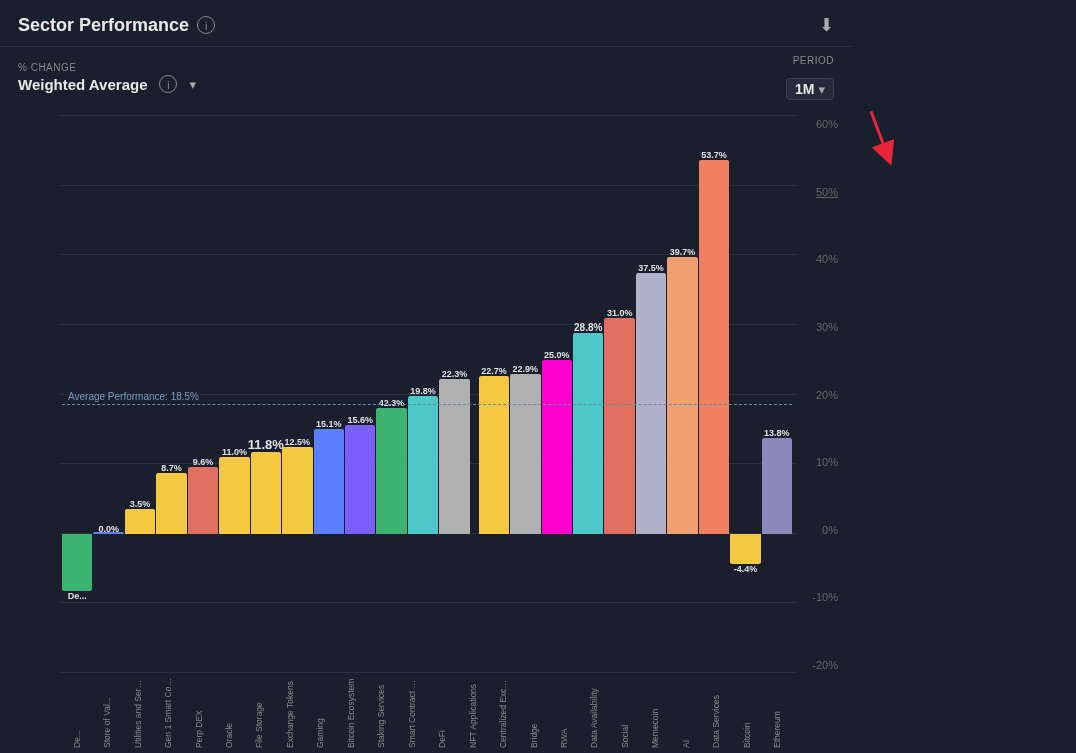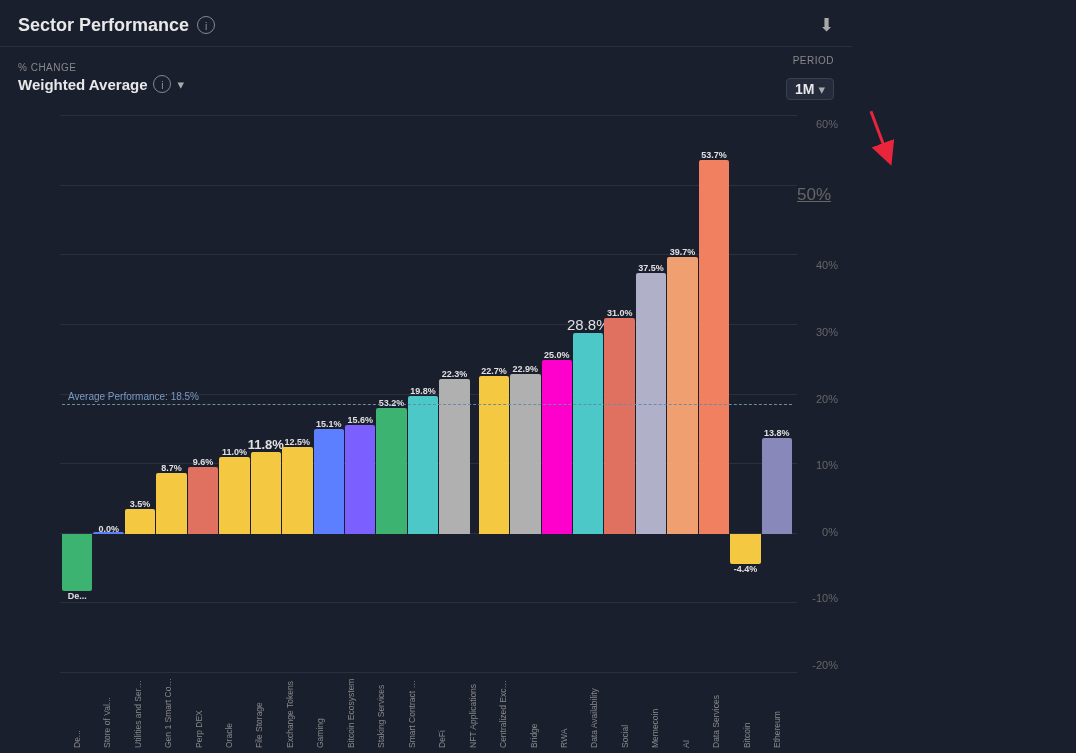--- a/index.html
+++ b/index.html
@@ -66,21 +66,21 @@
     }
     .change-label {
       font-size: 10px;
       color: #888;
       letter-spacing: 0.5px;
       font-weight: 500;
     }
     .weighted-avg-selector {
       display: flex;
       align-items: center;
-      gap: 6px;
+      gap: 12px;
       cursor: pointer;
     }
     .weighted-avg-text {
       font-size: 15px;
       font-weight: 600;
       color: #e8e8e8;
     }
     .controls-right {
       display: flex;
       flex-direction: column;
@@ -160,21 +160,21 @@
             <div style="position: absolute; left: 0px; right: 0px; height: 1px; background: rgb(42, 48, 64); bottom: 75%;"></div>
             <div style="position: absolute; left: 0px; right: 0px; height: 1px; background: rgb(42, 48, 64); bottom: 62.5%;"></div>
             <div style="position: absolute; left: 0px; right: 0px; height: 1px; background: rgb(42, 48, 64); bottom: 50%;"></div>
             <div style="position: absolute; left: 0px; right: 0px; height: 1px; background: rgb(42, 48, 64); bottom: 37.5%;"></div>
             <div style="position: absolute; left: 0px; right: 0px; height: 1px; background: rgb(42, 48, 64); bottom: 25%;"></div>
             <div style="position: absolute; left: 0px; right: 0px; height: 1px; background: rgb(42, 48, 64); bottom: 12.5%;"></div>
             <div style="position: absolute; left: 0px; right: 0px; height: 1px; background: rgb(42, 48, 64); bottom: 0%;"></div>
           </div>
           <div style="position: absolute; right: 0px; top: 0px; bottom: 0px; width: 45px; display: flex; flex-direction: column; justify-content: space-between; padding: 2px 0px;">
             <div style="font-size: 11px; color: rgb(102, 102, 102); text-align: right; padding-right: 4px;">60%</div>
-            <div style="font-size: 17px; color: rgb(102, 102, 102); text-align: left; padding-right: 4px; text-decoration: underline;">50%</div>
+            <div style="font-size: 11px; color: rgb(102, 102, 102); text-align: right; padding-right: 4px; text-decoration: underline;">50%</div>
             <div style="font-size: 11px; color: rgb(102, 102, 102); text-align: right; padding-right: 4px;">40%</div>
             <div style="font-size: 11px; color: rgb(102, 102, 102); text-align: right; padding-right: 4px;">30%</div>
             <div style="font-size: 11px; color: rgb(102, 102, 102); text-align: right; padding-right: 4px;">20%</div>
             <div style="font-size: 11px; color: rgb(102, 102, 102); text-align: right; padding-right: 4px;">10%</div>
             <div style="font-size: 11px; color: rgb(102, 102, 102); text-align: right; padding-right: 4px;">0%</div>
             <div style="font-size: 11px; color: rgb(102, 102, 102); text-align: right; padding-right: 4px;">-10%</div>
             <div style="font-size: 11px; color: rgb(102, 102, 102); text-align: right; padding-right: 4px;">-20%</div>
           </div>
           <div style="position: absolute; inset: 0px 50px 0px 2px; display: flex; align-items: flex-end; gap: 1px;">
             <div style="flex: 1 1 0%; position: relative; height: 100%; display: flex; align-items: flex-end;">
@@ -212,21 +212,21 @@
             <div style="flex: 1 1 0%; position: relative; height: 100%; display: flex; align-items: flex-end;">
               <div style="width: 100%; background: rgb(91, 127, 255); border-radius: 2px 2px 0px 0px; position: absolute; bottom: 25%; height: 18.875%; min-height: 2px;"></div>
               <div style="position: absolute; bottom: calc(43.875%); left: 50%; transform: translateX(-50%); font-size: 9px; font-weight: 700; color: rgb(224, 224, 224); white-space: nowrap;">15.1%</div>
             </div>
             <div style="flex: 1 1 0%; position: relative; height: 100%; display: flex; align-items: flex-end;">
               <div style="width: 100%; background: rgb(123, 95, 255); border-radius: 2px 2px 0px 0px; position: absolute; bottom: 25%; height: 19.5%; min-height: 2px;"></div>
               <div style="position: absolute; bottom: calc(44.5%); left: 50%; transform: translateX(-50%); font-size: 9px; font-weight: 700; color: rgb(224, 224, 224); white-space: nowrap;">15.6%</div>
             </div>
             <div style="flex: 1 1 0%; position: relative; height: 100%; display: flex; align-items: flex-end;">
               <div style="width: 100%; background: rgb(60, 179, 113); border-radius: 2px 2px 0px 0px; position: absolute; bottom: 25%; height: 22.625%; min-height: 2px;"></div>
-              <div style="position: absolute; bottom: calc(47.625%); left: 50%; transform: translateX(-50%); font-size: 9px; font-weight: 700; color: rgb(224, 224, 224); white-space: nowrap;">53.2%</div>
+              <div style="position: absolute; bottom: calc(47.625%); left: 50%; transform: translateX(-50%); font-size: 9px; font-weight: 700; color: rgb(224, 224, 224); white-space: nowrap;">42.3%</div>
             </div>
             <div style="flex: 1 1 0%; position: relative; height: 100%; display: flex; align-items: flex-end;">
               <div style="width: 100%; background: rgb(77, 200, 200); border-radius: 2px 2px 0px 0px; position: absolute; bottom: 25%; height: 24.75%; min-height: 2px;"></div>
               <div style="position: absolute; bottom: calc(49.75%); left: 50%; transform: translateX(-50%); font-size: 9px; font-weight: 700; color: rgb(224, 224, 224); white-space: nowrap;">19.8%</div>
             </div>
             <div style="flex: 1 1 0%; position: relative; height: 100%; display: flex; align-items: flex-end;">
               <div style="width: 100%; background: rgb(176, 176, 176); border-radius: 2px 2px 0px 0px; position: absolute; bottom: 25%; height: 27.875%; min-height: 2px;"></div>
               <div style="position: absolute; bottom: calc(52.875%); left: 50%; transform: translateX(-50%); font-size: 9px; font-weight: 700; color: rgb(224, 224, 224); white-space: nowrap;">22.3%</div>
             </div>
             <div style="flex: 1 1 0%; position: relative; height: 100%; display: flex; align-items: flex-end; margin-left: 8px;">
@@ -236,21 +236,21 @@
             <div style="flex: 1 1 0%; position: relative; height: 100%; display: flex; align-items: flex-end;">
               <div style="width: 100%; background: rgb(176, 176, 176); border-radius: 2px 2px 0px 0px; position: absolute; bottom: 25%; height: 28.625%; min-height: 2px;"></div>
               <div style="position: absolute; bottom: calc(53.625%); left: 50%; transform: translateX(-50%); font-size: 9px; font-weight: 700; color: rgb(224, 224, 224); white-space: nowrap;">22.9%</div>
             </div>
             <div style="flex: 1 1 0%; position: relative; height: 100%; display: flex; align-items: flex-end;">
               <div style="width: 100%; background: rgb(255, 0, 204); border-radius: 2px 2px 0px 0px; position: absolute; bottom: 25%; height: 31.25%; min-height: 2px;"></div>
               <div style="position: absolute; bottom: calc(56.25%); left: 50%; transform: translateX(-50%); font-size: 9px; font-weight: 700; color: rgb(224, 224, 224); white-space: nowrap;">25.0%</div>
             </div>
             <div style="flex: 1 1 0%; position: relative; height: 100%; display: flex; align-items: flex-end;">
               <div style="width: 100%; background: rgb(77, 200, 200); border-radius: 2px 2px 0px 0px; position: absolute; bottom: 25%; height: 36%; min-height: 2px;"></div>
-              <div style="position: absolute; bottom: calc(61%); left: 50%; transform: translateX(-50%); font-size: 15px; font-weight: 400; color: rgb(224, 224, 224); white-space: nowrap;">28.8%</div>
+              <div style="position: absolute; bottom: calc(61%); left: 50%; transform: translateX(-50%); font-size: 10px; font-weight: 700; color: rgb(224, 224, 224); white-space: nowrap;">28.8%</div>
             </div>
             <div style="flex: 1 1 0%; position: relative; height: 100%; display: flex; align-items: flex-end;">
               <div style="width: 100%; background: rgb(224, 112, 96); border-radius: 2px 2px 0px 0px; position: absolute; bottom: 25%; height: 38.75%; min-height: 2px;"></div>
               <div style="position: absolute; bottom: calc(63.75%); left: 50%; transform: translateX(-50%); font-size: 9px; font-weight: 700; color: rgb(224, 224, 224); white-space: nowrap;">31.0%</div>
             </div>
             <div style="flex: 1 1 0%; position: relative; height: 100%; display: flex; align-items: flex-end;">
               <div style="width: 100%; background: rgb(176, 176, 200); border-radius: 2px 2px 0px 0px; position: absolute; bottom: 25%; height: 46.875%; min-height: 2px;"></div>
               <div style="position: absolute; bottom: calc(71.875%); left: 50%; transform: translateX(-50%); font-size: 9px; font-weight: 700; color: rgb(224, 224, 224); white-space: nowrap;">37.5%</div>
             </div>
             <div style="flex: 1 1 0%; position: relative; height: 100%; display: flex; align-items: flex-end;">

